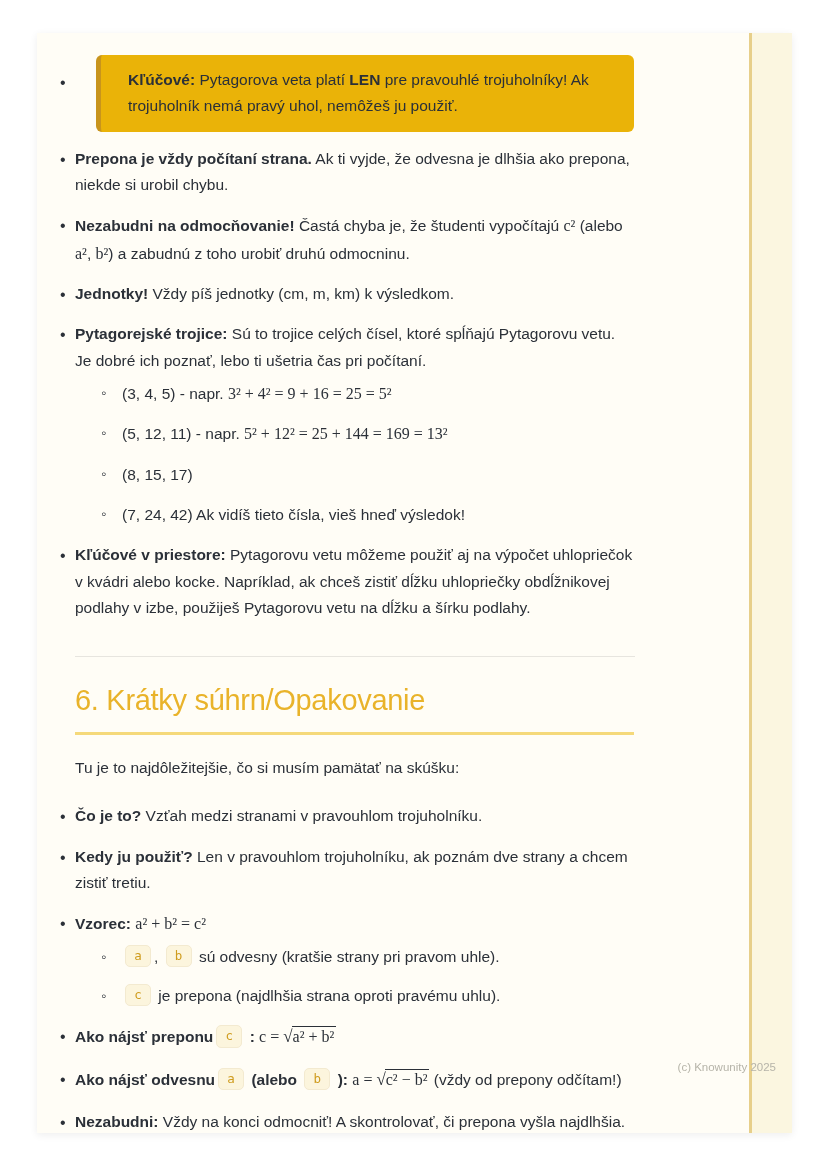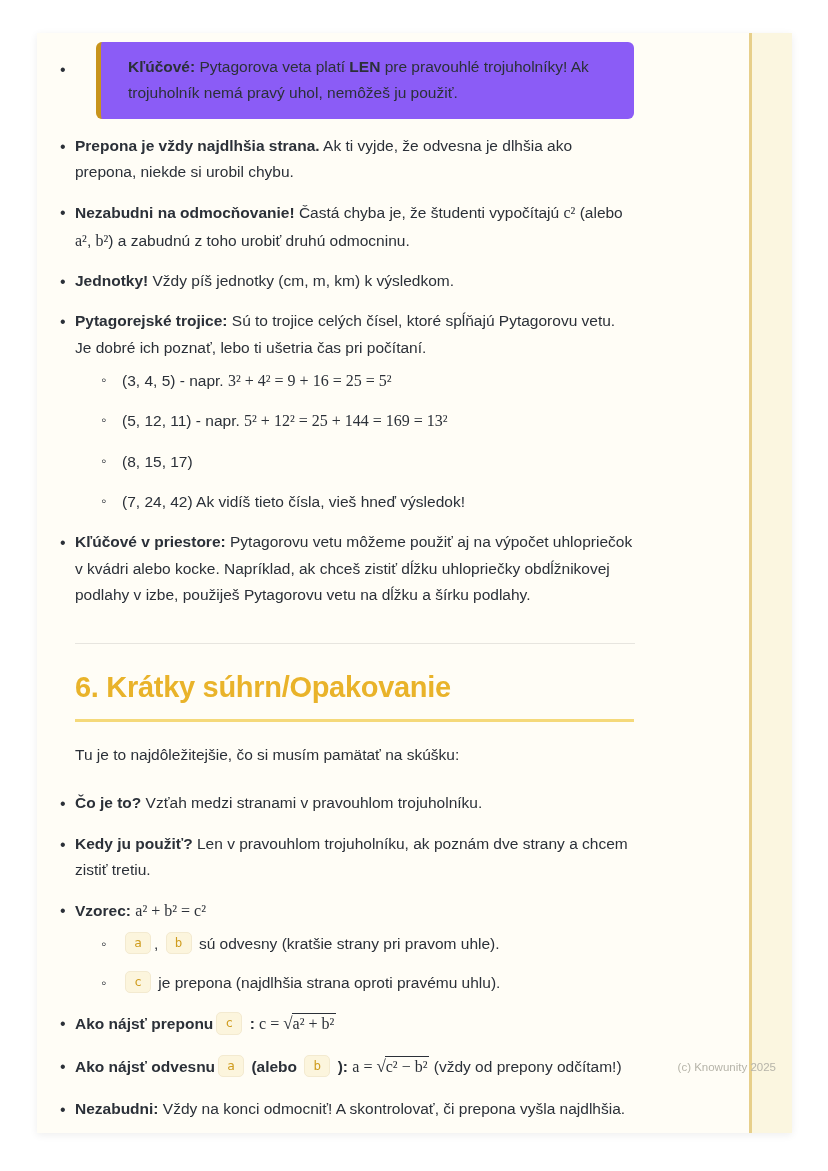--- a/index.html
+++ b/index.html
@@ -15,39 +15,40 @@
   .yellow-strip{position:absolute;top:0;right:0;width:40px;height:100%;background:#fbf6e0;z-index:1;}
   .gold-bar{position:absolute;top:0;right:40px;width:3px;height:100%;background:#e7cf8a;z-index:2;}
   .content{position:relative;padding:9px 0 0 38px;width:560px;font-size:15.5px;line-height:1.7;}
   ul.toplist{list-style:none;margin:0;padding:0;}
   li.top{position:relative;margin-bottom:14px;}
   li.top::before{content:"•";position:absolute;left:-15px;top:0;font-size:16px;color:#2b3038;}
   li.top.has-callout::before{top:14px;}
   .b{font-weight:700;}
   .callout{
     margin-left:21px;width:538px;box-sizing:border-box;
-    background:#8b5cf6;border-left:5px solid #c8941c;border-radius:6px;
+    background:#eab308;border-left:5px solid #c8941c;border-radius:6px;
     padding:12px 16px 12px 27px;
+    margin-top:13px;
   }
   ul.sublist{list-style:none;margin:6px 0 0 0;padding:0 0 0 47px;}
   li.sub{position:relative;margin-bottom:13px;}
   li.sub::before{content:"◦";position:absolute;left:-21px;top:0;font-size:15px;color:#2b3038;}
   .math{font-family:"Liberation Serif", serif;font-size:16px;}
   .sqrt{font-family:"Liberation Serif", serif;font-style:normal;font-size:17px;}
   .radicand{border-top:1.4px solid #2b3038;padding:1px 2px 0 1px;margin-left:-1px;}
   .badge{
     display:inline-block;min-width:10px;text-align:center;
     background:#fcf5dd;border:1px solid #f3ead0;border-radius:5px;
     color:#cf9c1e;font-family:"DejaVu Sans Mono", monospace;
     font-size:12.5px;line-height:1.3;padding:2px 7px;margin:0 3px;
     vertical-align:2px;
   }
   .divider{height:1px;background:#e7e5df;width:560px;margin:34px 0 0 0;}
   h2.heading{
-    margin:27px 0 0 0;font-size:29px;font-weight:700;color:#e9b32a;
+    margin:27px 0 0 0;font-size:29px;font-weight:400;color:#e9b32a;
     letter-spacing:-0.3px;line-height:1.15;
   }
   .heading-underline{height:3px;background:#f5d97a;width:559px;margin-top:15px;}
   p.intro{margin:20px 0 22px 0;}
   .tips{margin-top:38px;}
   .footer{
     position:absolute;top:1028px;right:16px;z-index:3;
     font-size:11.5px;color:#b6b4a9;
   }
 </style>
@@ -60,21 +61,21 @@
 
   <div class="content">
 
     <ul class="toplist">
       <li class="top has-callout">
         <div class="callout"><span class="b">Kľúčové:</span><span> Pytagorova veta platí </span><span class="b">LEN</span><span> pre pravouhlé trojuholníky! Ak trojuholník nemá pravý uhol, nemôžeš ju použiť.</span></div>
       </li>
     </ul>
 
     <ul class="toplist tips">
-      <li class="top"><span class="b">Prepona je vždy najdlhšia strana.</span><span> Ak ti vyjde, že odvesna je dlhšia ako prepona, niekde si urobil chybu.</span></li>
+      <li class="top"><span class="b">Prepona je vždy počítaní strana.</span><span> Ak ti vyjde, že odvesna je dlhšia ako prepona, niekde si urobil chybu.</span></li>
 
       <li class="top"><span class="b">Nezabudni na odmocňovanie!</span><span> Častá chyba je, že študenti vypočítajú </span><span class="math">c²</span><span> (alebo </span><span class="math">a²</span><span>, </span><span class="math">b²</span><span>) a zabudnú z toho urobiť druhú odmocninu.</span></li>
 
       <li class="top"><span class="b">Jednotky!</span><span> Vždy píš jednotky (cm, m, km) k výsledkom.</span></li>
 
       <li class="top"><span class="b">Pytagorejské trojice:</span><span> Sú to trojice celých čísel, ktoré spĺňajú Pytagorovu vetu. Je dobré ich poznať, lebo ti ušetria čas pri počítaní.</span>
         <ul class="sublist">
           <li class="sub"><span>(3, 4, 5) - napr. </span><span class="math">3² + 4² = 9 + 16 = 25 = 5²</span></li>
           <li class="sub"><span>(5, 12, 11) - napr. </span><span class="math">5² + 12² = 25 + 144 = 169 = 13²</span></li>
           <li class="sub"><span>(8, 15, 17)</span><span class="math"></span></li>

